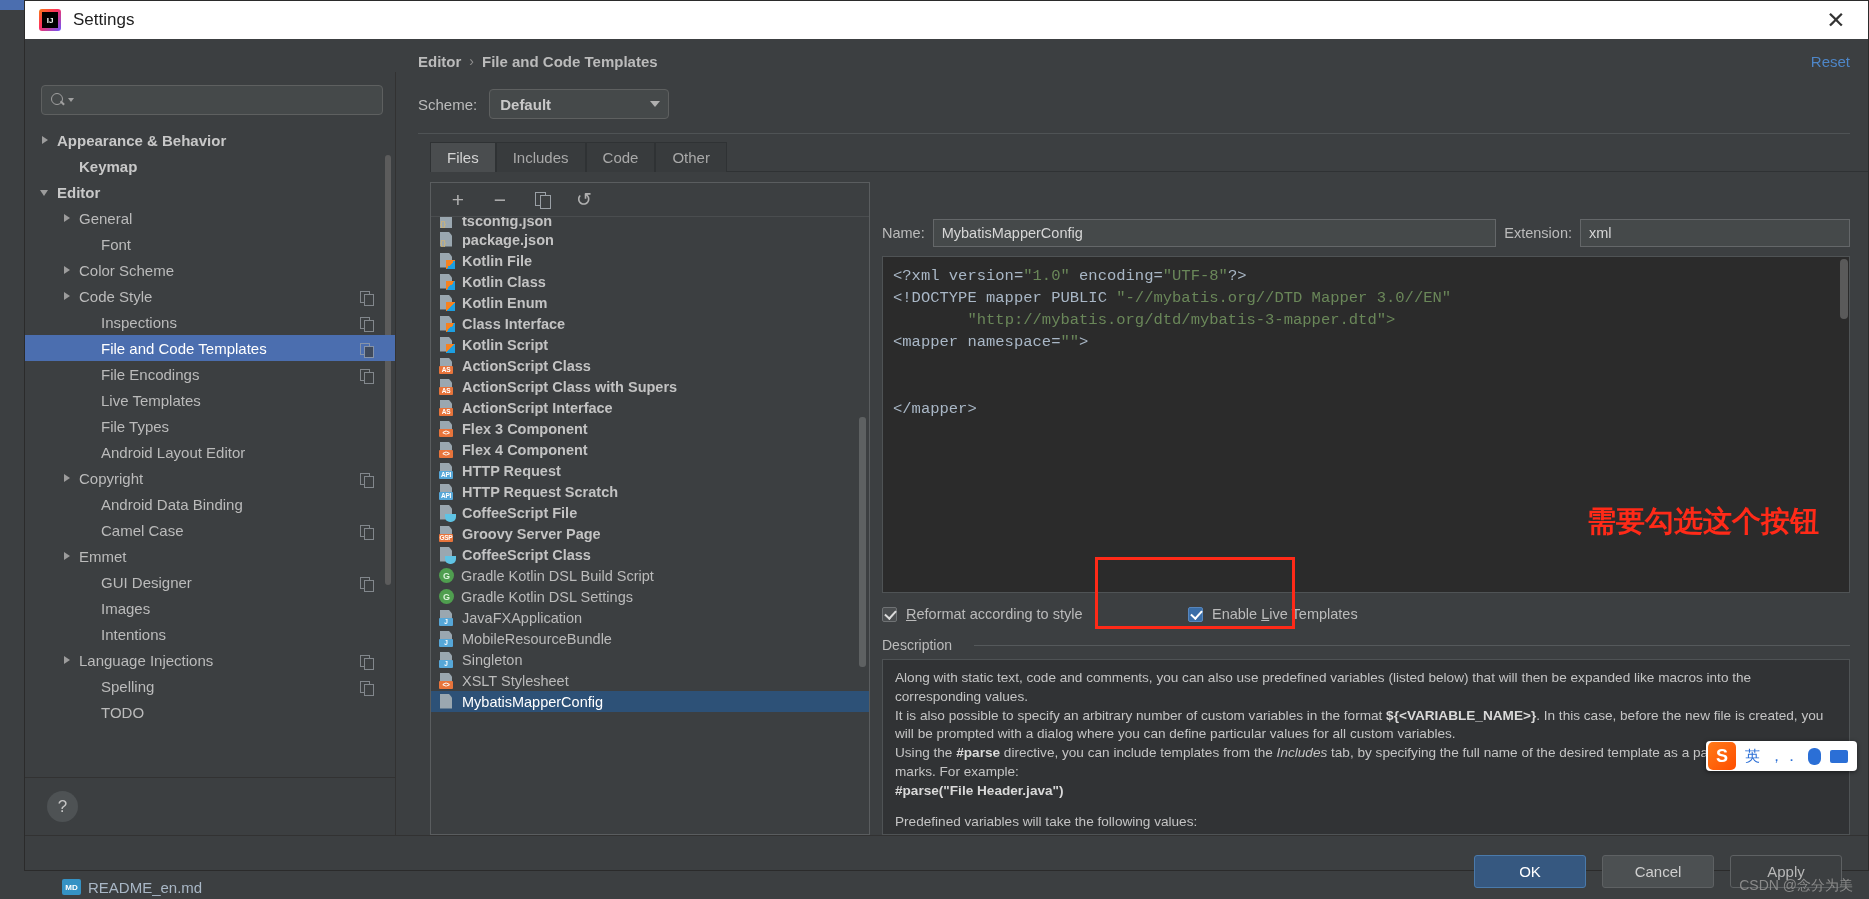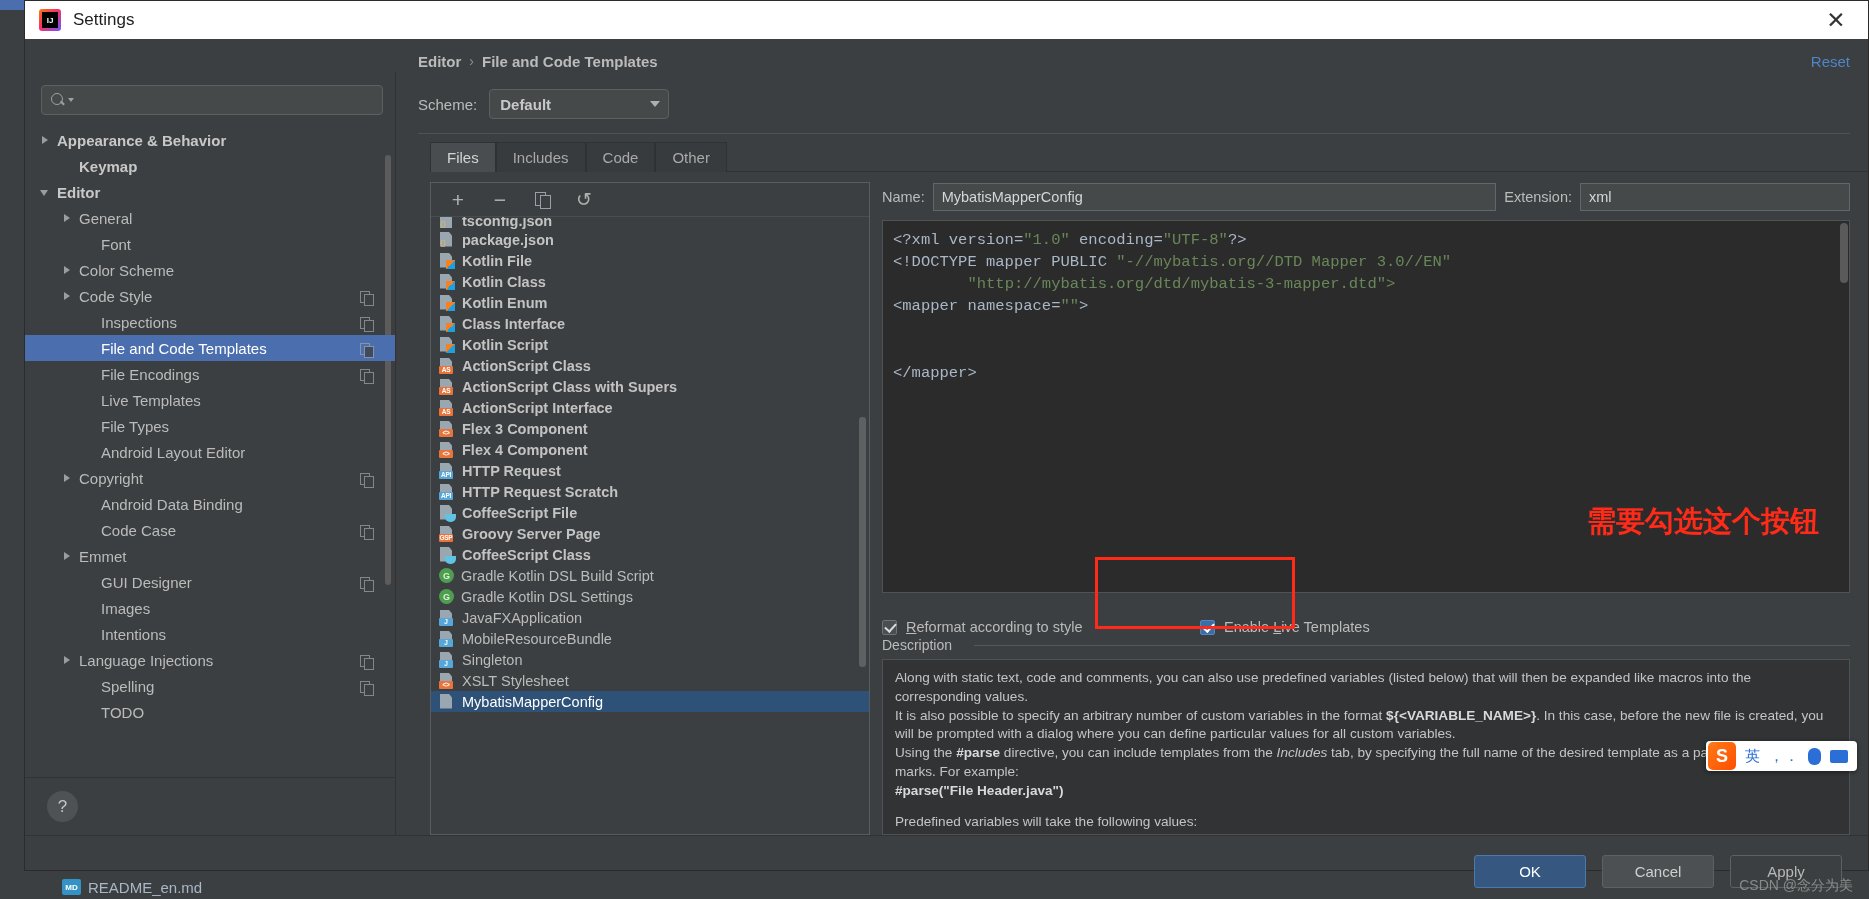--- a/index.html
+++ b/index.html
@@ -105,37 +105,37 @@
   .b-orange { background:#e8743b; }
   .b-blue { background:#56a7d8; }
   .b-json { position:absolute; left:1px; bottom:0; width:11px; height:10px; color:#c9b27c; font-size:8px; font-weight:bold; }
   .kotlin-mark { position:absolute; right:0px; bottom:0px; width:9px; height:9px; background: linear-gradient(135deg,#f58220 0%, #f58220 50%, #1d9fe0 50%, #1d9fe0 100%); }
   .gicon { width:15px; height:15px; border-radius:50%; background:#4f9e4f; color:#d9f2d9; font-size:9px; font-weight:bold; display:flex; align-items:center; justify-content:center; flex:none; }
   .coffee { position:absolute; right:-1px; bottom:-1px; width:11px; height:8px; background:#5fc3e4; border-radius:0 0 5px 5px; }
   .list-thumb { position:absolute; right:3px; top:200px; width:7px; height:250px; background:#5e6162; border-radius:3px; }
 
   
   .editor-side { flex:1; display:flex; flex-direction:column; padding-left:12px; }
-  .name-row { display:flex; align-items:center; height:30px; gap:8px; margin-bottom:8px; }
+  .name-row { display:flex; align-items:center; height:30px; gap:8px; margin-bottom:8px;margin-top:36px; }
   .name-label, .ext-label { color:#bbbbbb; font-size:14.5px; }
   .txtfield { height:28px; background:#45494a; border:1px solid #646769; color:#d6d6d6; font-size:14.5px; font-family:"Liberation Sans",sans-serif; padding:0 8px; outline:none; }
   .name-field { flex:1; }
   .ext-field { width:270px; }
 
   .code-area { flex:1; background:#2b2b2b; border:1px solid #4f5355; position:relative; overflow:hidden;
                font-family:"Liberation Mono", monospace; font-size:15.5px; line-height:1.43; padding:8px 10px; white-space:pre; }
   .c-tag { color:#a9b7c6; }
   .c-str { color:#6a8759; }
   .c-plain { color:#a9b7c6; }
   .code-scrollbar { position:absolute; right:0; top:0; width:10px; height:100%; background:#2b2b2b; }
   .code-thumb { position:absolute; right:1px; top:2px; width:8px; height:60px; background:#5a5a5a; border-radius:4px; }
 
   .annot { position:absolute; color:#ff2a18; font-size:29px; font-weight:bold; font-family:"DejaVu Sans", sans-serif; white-space:nowrap; }
 
-  .check-row { height:42px; display:flex; align-items:flex-end; gap:16px; position:relative; }
+  .check-row { height:42px; display:flex; align-items:center; gap:4px; position:relative; }
   .cbx { display:flex; align-items:center; gap:9px; color:#bbbbbb; font-size:14.5px; cursor:pointer; }
   .box { width:15px; height:15px; border:1px solid #6f7274; background:#4b4e50; border-radius:2px; position:relative; flex:none; }
   .box.blue { background:#3a6ea8; border-color:#5786bd; }
   .box.checked::after { content:""; position:absolute; left:4px; top:0px; width:5px; height:9px; border:solid #dcdcdc; border-width:0 2px 2px 0; transform:rotate(42deg); }
   .box.blue.checked::after { border-color:#ffffff; }
   .redbox { position:absolute; border:3px solid #ff2a18; }
 
   .desc-head { display:flex; align-items:center; gap:22px; margin-top:2px; }
   .desc-title { color:#bbbbbb; font-size:14px; }
   .desc-line { flex:1; height:1px; background:#55595b; }
@@ -254,21 +254,21 @@
               <span class="arrow right"></span>
               <span class="lbl">Copyright</span>
               <span class="copy-badge"><span class="copy-glyph"></span></span>
             </div>
             <div class="tnode" style="padding-left: 58px;">
               <span class="arrow"></span>
               <span class="lbl">Android Data Binding</span>
             </div>
             <div class="tnode" style="padding-left: 58px;">
               <span class="arrow"></span>
-              <span class="lbl">Code Case</span>
+              <span class="lbl">Camel Case</span>
               <span class="copy-badge"><span class="copy-glyph"></span></span>
             </div>
             <div class="tnode" style="padding-left: 36px;">
               <span class="arrow right"></span>
               <span class="lbl">Emmet</span>
             </div>
             <div class="tnode" style="padding-left: 58px;">
               <span class="arrow"></span>
               <span class="lbl">GUI Designer</span>
               <span class="copy-badge"><span class="copy-glyph"></span></span>

